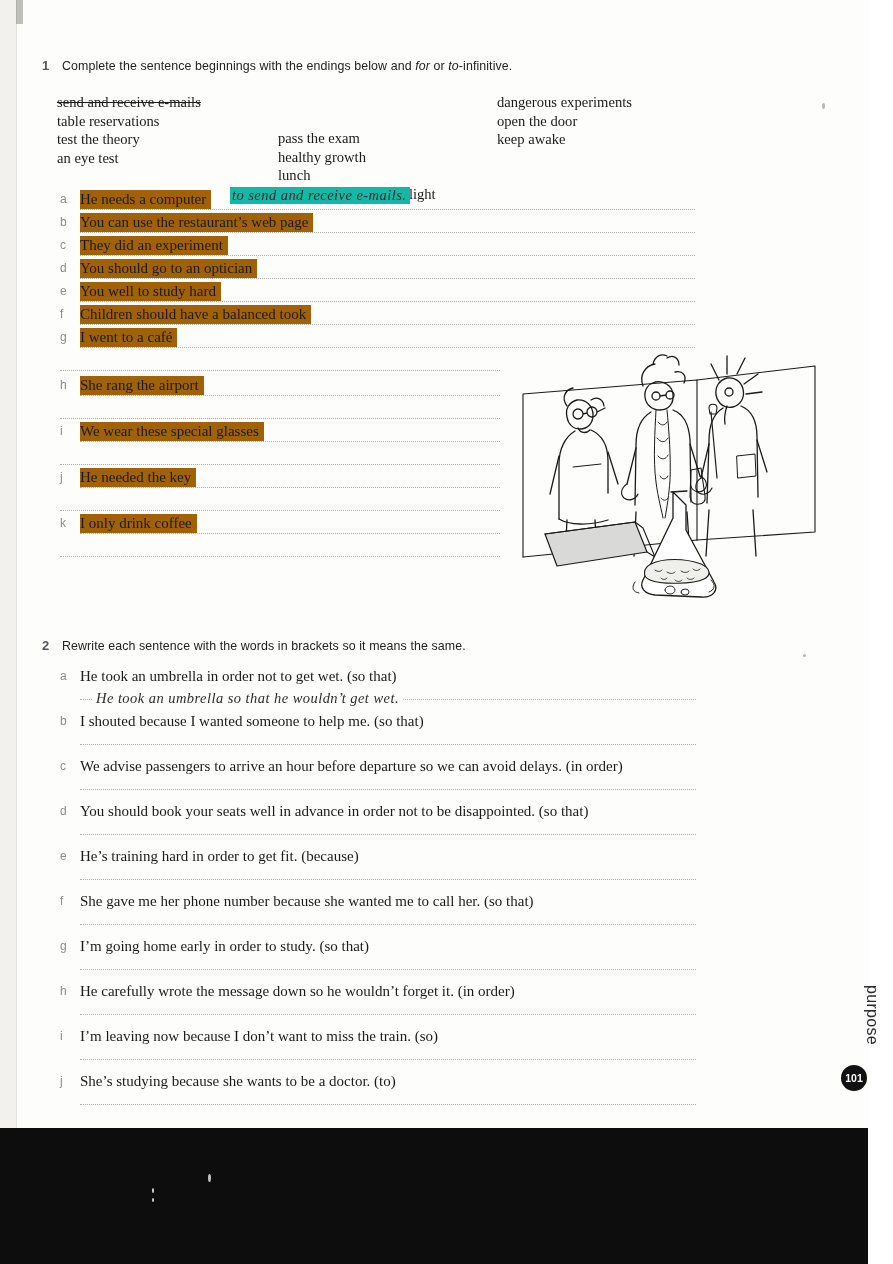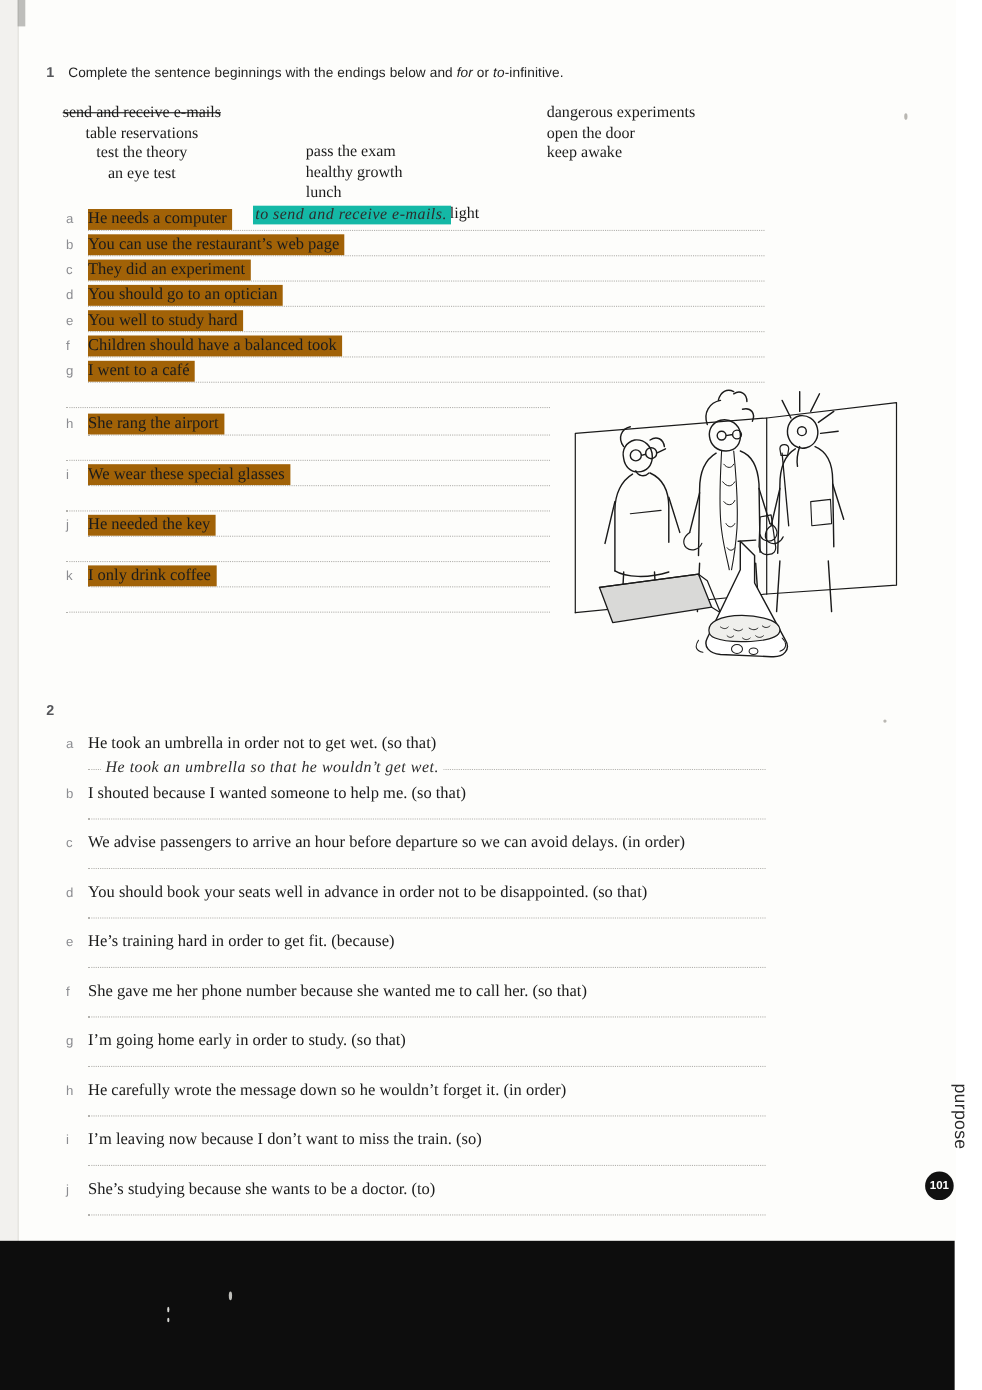--- a/index.html
+++ b/index.html
@@ -217,21 +217,21 @@
 
   <div class="speck" style="left:822px; top:103px; width:3px; height:6px;"></div>
   <div class="speck" style="left:803px; top:654px; width:3px; height:3px;"></div>
 
   <div class="ex-num" style="left:42px; top:58px;">1</div>
   <div class="ex-instr" style="left:62px; top:59px;">
     <span>Complete the sentence beginnings with the endings below and </span><i>for</i><span> or </span><i>to</i><span>-infinitive.</span>
   </div>
 
   <div class="bank">
-    <div class="bank-col" style="left:57px; top:93px;text-align:center;">
+    <div class="bank-col" style="left:57px; top:93px;">
       <div class="struck">send and receive e-mails</div>
       <div>table reservations</div>
       <div>test the theory</div>
       <div>an eye test</div>
     </div>
     <div class="bank-col" style="left:278px; top:93px;margin-top:36px;">
       <div>pass the exam</div>
       <div>healthy growth</div>
       <div>lunch</div>
       <div>check the time of the flight</div>
@@ -382,20 +382,21 @@
       <path d="M120 230 c-4 6 -2 10 4 11 M196 228 c5 5 4 10 -2 12" stroke-width=".95"></path>
 
       <path d="M176 118 l10 -2 l4 28 c1 5 -2 8 -6 8 c-5 1 -8 -2 -9 -7 z" stroke-width="1.1"></path>
 
       <path d="M196 60 l6 66" stroke-width="1.2"></path>
       <path d="M194 56 c0 -5 8 -5 8 0 l-1 6 l-6 0 z" stroke-width="1.1"></path>
     </svg>
   </div>
 
   <div class="ex-num" style="left:42px; top:638px;">2</div>
+  <div class="ex-instr" style="left:62px; top:639px;">Rewrite each sentence with the words in brackets so it means the same.</div>
 
   <div class="q" style="left:60px; top:668px; width:636px;">
     <div class="letter">a</div>
     <div class="txt">He took an umbrella in order not to get wet. (so that)</div>
     <div class="hand" style="position:absolute; left:32px; top:22px; z-index:3; background:#fdfdfb; padding:0 4px;">He took an umbrella so that he wouldn’t get wet.</div>
     <div class="line" style="top:31px;"></div>
   </div>
 
   <div class="q" style="left:60px; top:713px; width:636px;">
     <div class="letter">b</div>

